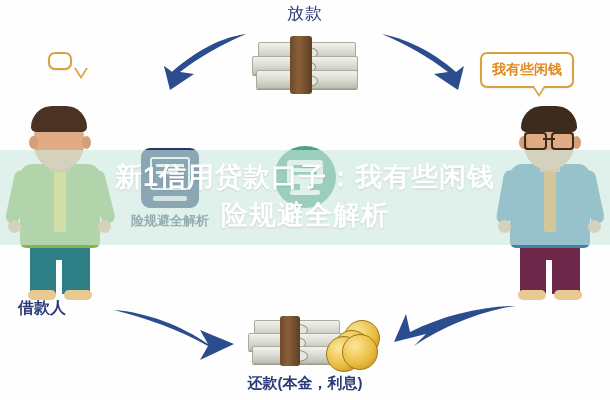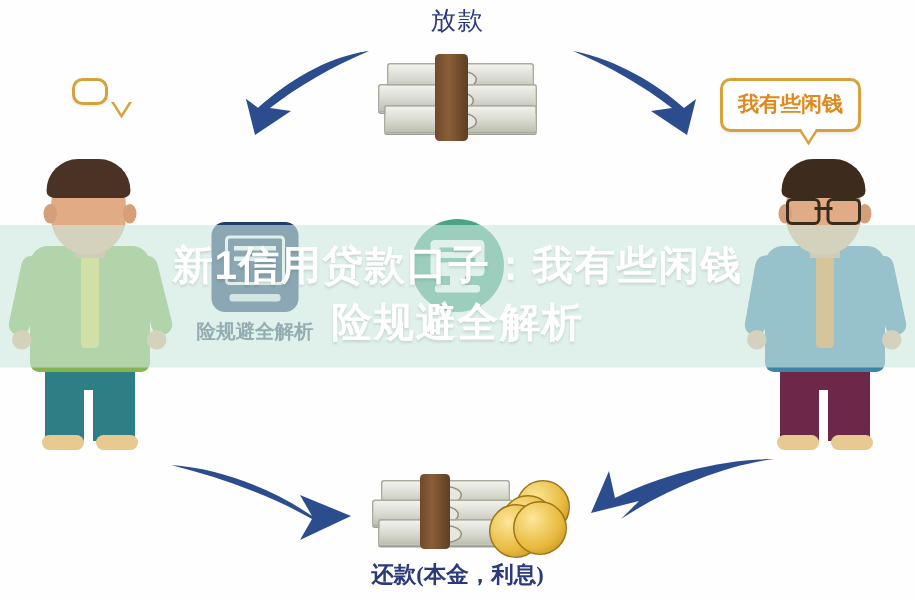--- a/index.html
+++ b/index.html
@@ -33,21 +33,21 @@
   .coinstack{position:absolute;left:78px;top:2px;width:56px;height:48px;}
   .coin{position:absolute;width:34px;height:34px;border-radius:50%;
         background:radial-gradient(circle at 35% 32%,#fde79a,#e8b93c 60%,#b4861d);
         border:1px solid #9b7418;}
   .coin.c1{left:18px;top:0px;}
   .coin.c2{left:8px;top:10px;}
   .coin.c3{left:0px;top:16px;}
   .coin.c4{left:16px;top:14px;}
   .bottom-label{
     position:absolute;left:0;right:0;top:374px;text-align:center;
-    font-size:15px;font-weight:700;color:#2b3a7a;font-family:Liberation Serif, serif;
+    font-size:15px;font-weight:700;color:#2b3a7a;
   }
 
   
   .callout{
     position:absolute;border:2px solid #d7a23c;border-radius:7px;background:#ffffff;
     color:#e08a1e;font-size:14px;font-weight:700;padding:7px 10px;white-space:nowrap;
     box-shadow:0 1px 2px rgba(0,0,0,.08);
   }
   .callout.left{left:48px;top:52px;}
   .callout.right{left:480px;top:52px;}
@@ -234,20 +234,21 @@
     <div class="svc-label"></div>
   </div>
 
 
   <div class="band-green"></div>
   <div class="headline">
     <span>新1信用贷款口子：我有些闲钱</span>
     <span>险规避全解析</span>
   </div>
 
+  <div style="position:absolute;left:18px;top:298px;font-size:16px;font-weight:700;color:#2b3a7a;">借款人</div>
 
   <div class="arrow" style="left:112px;top:300px;">
     <svg width="130" height="66" viewBox="0 0 130 66">
       <path d="M2 10 C34 12, 70 26, 96 44 L88 30 L122 44 L88 60 L96 46 C68 30, 34 18, 2 10 Z" fill="#2b4d8e"></path>
     </svg>
   </div>
   <div class="arrow" style="left:388px;top:300px;">
     <svg width="130" height="66" viewBox="0 0 130 66">
       <path d="M128 6 C96 10, 56 26, 26 46 L38 34 L6 42 L18 14 L22 32 C54 16, 94 6, 128 6 Z" fill="#2b4d8e"></path>
     </svg>

